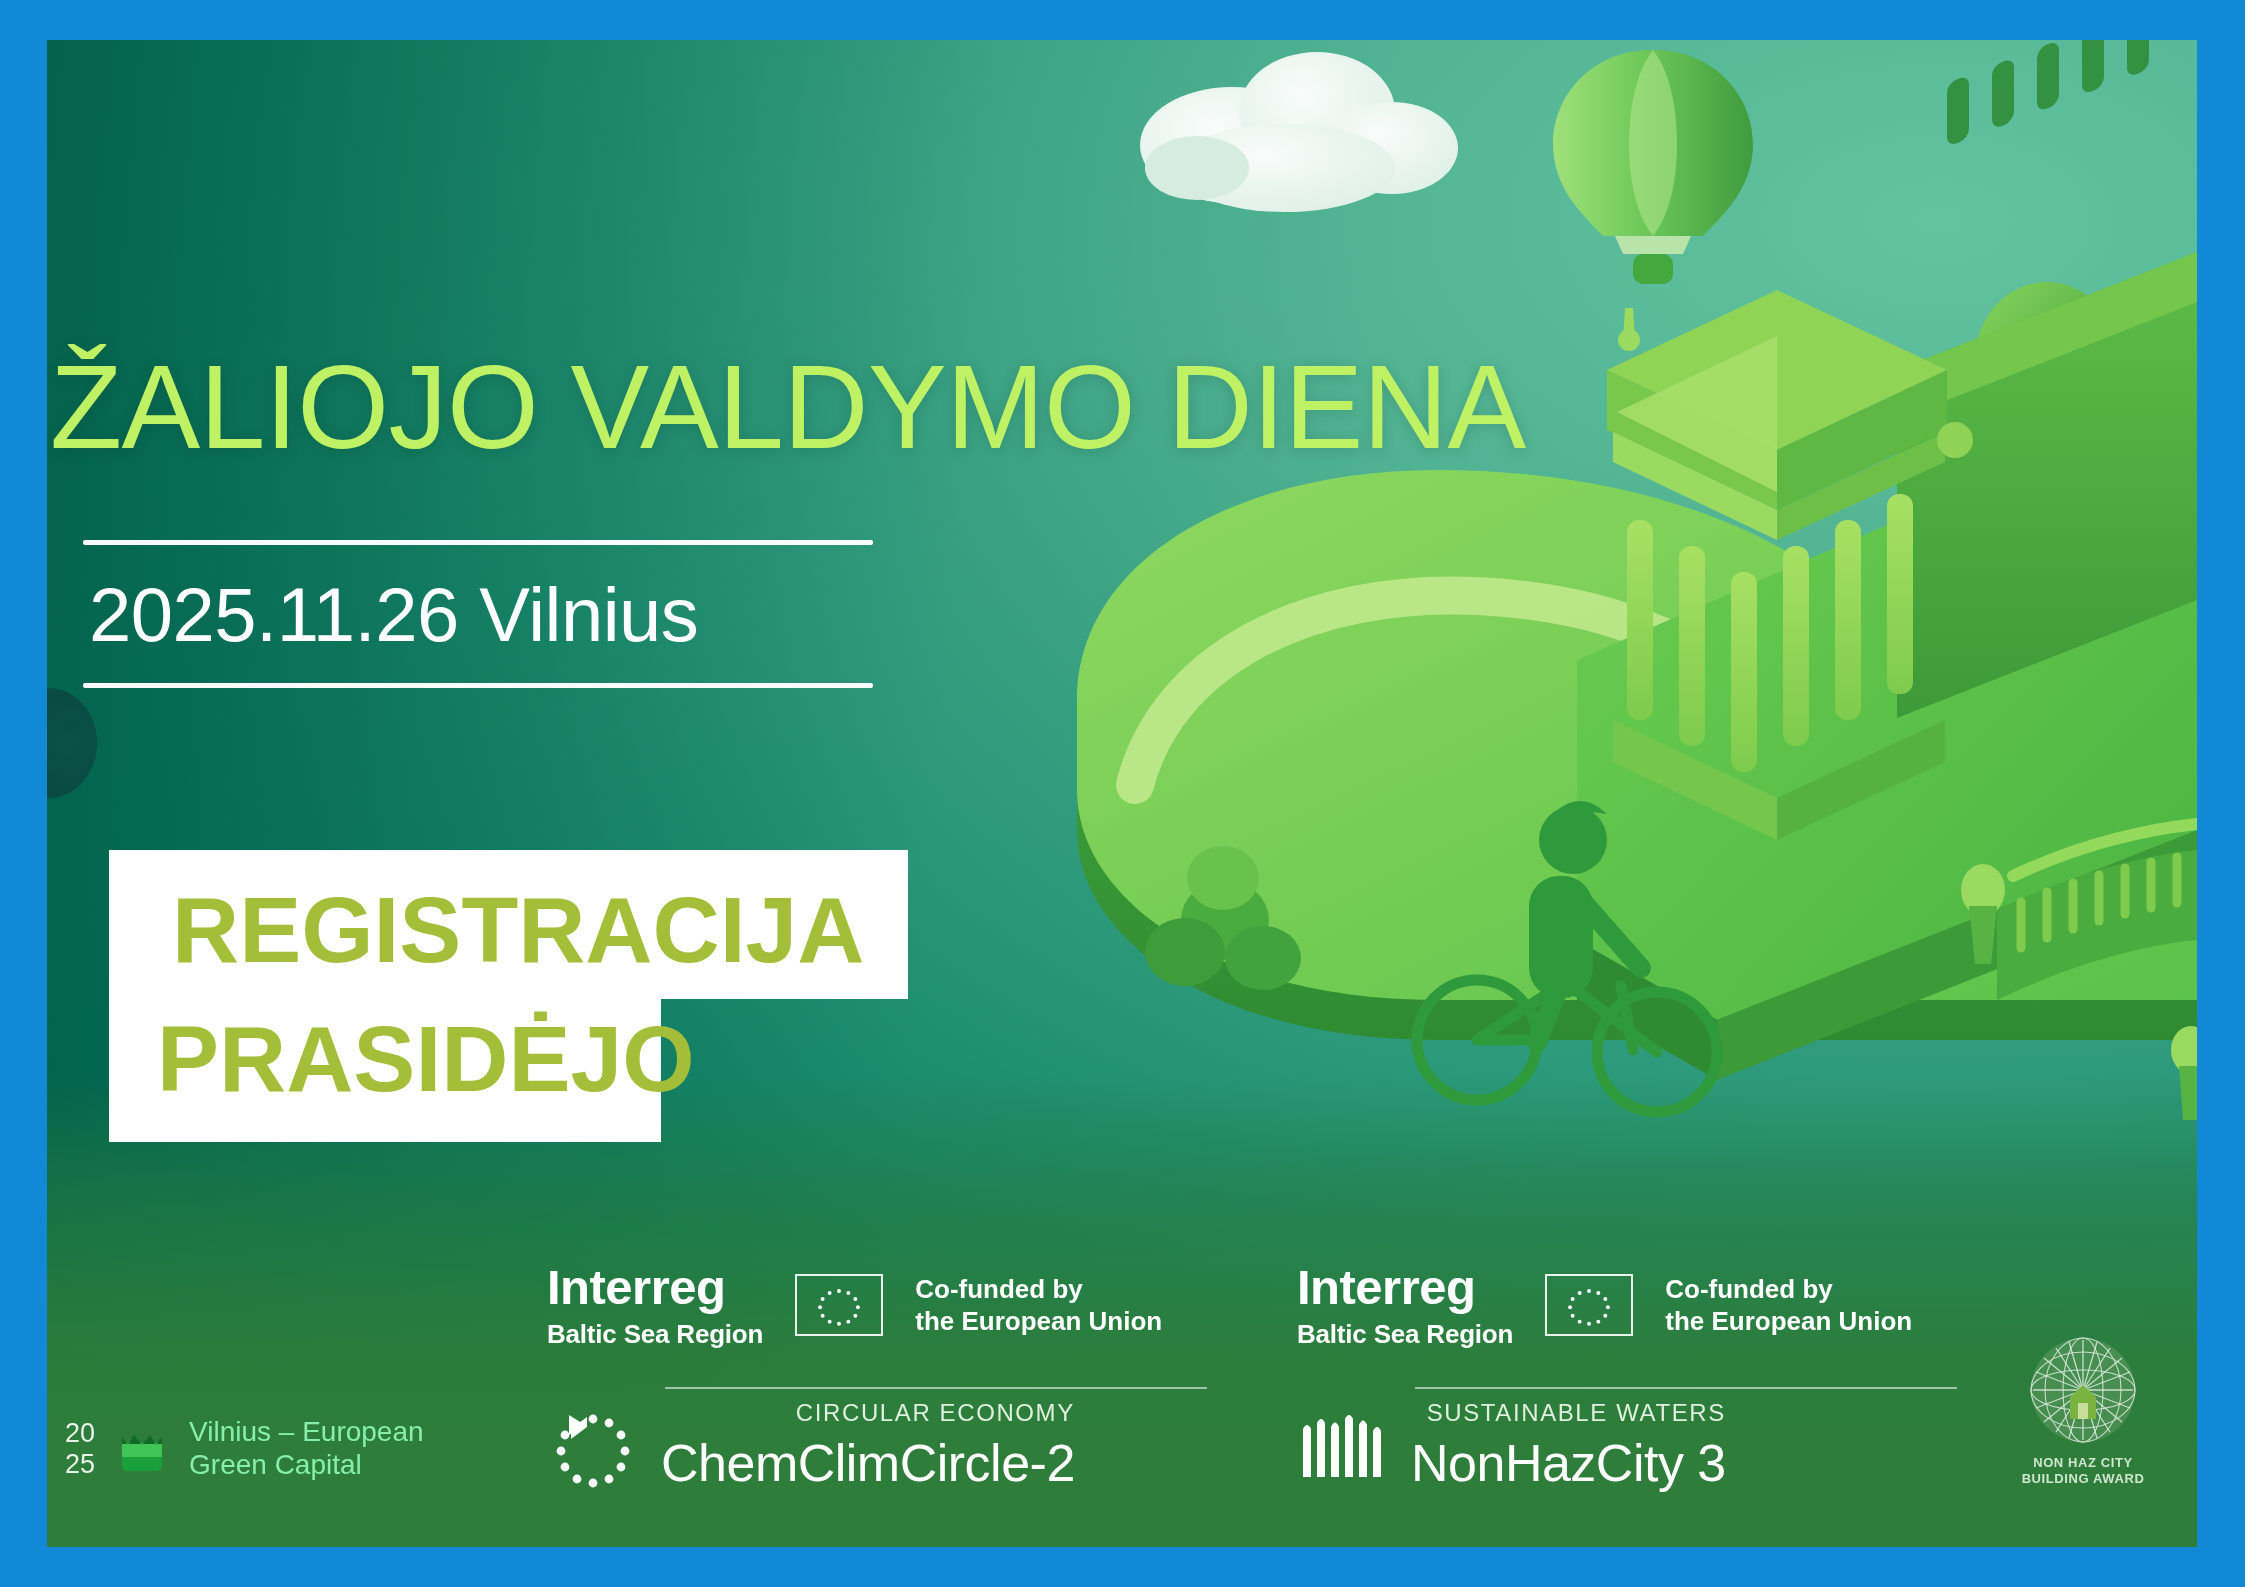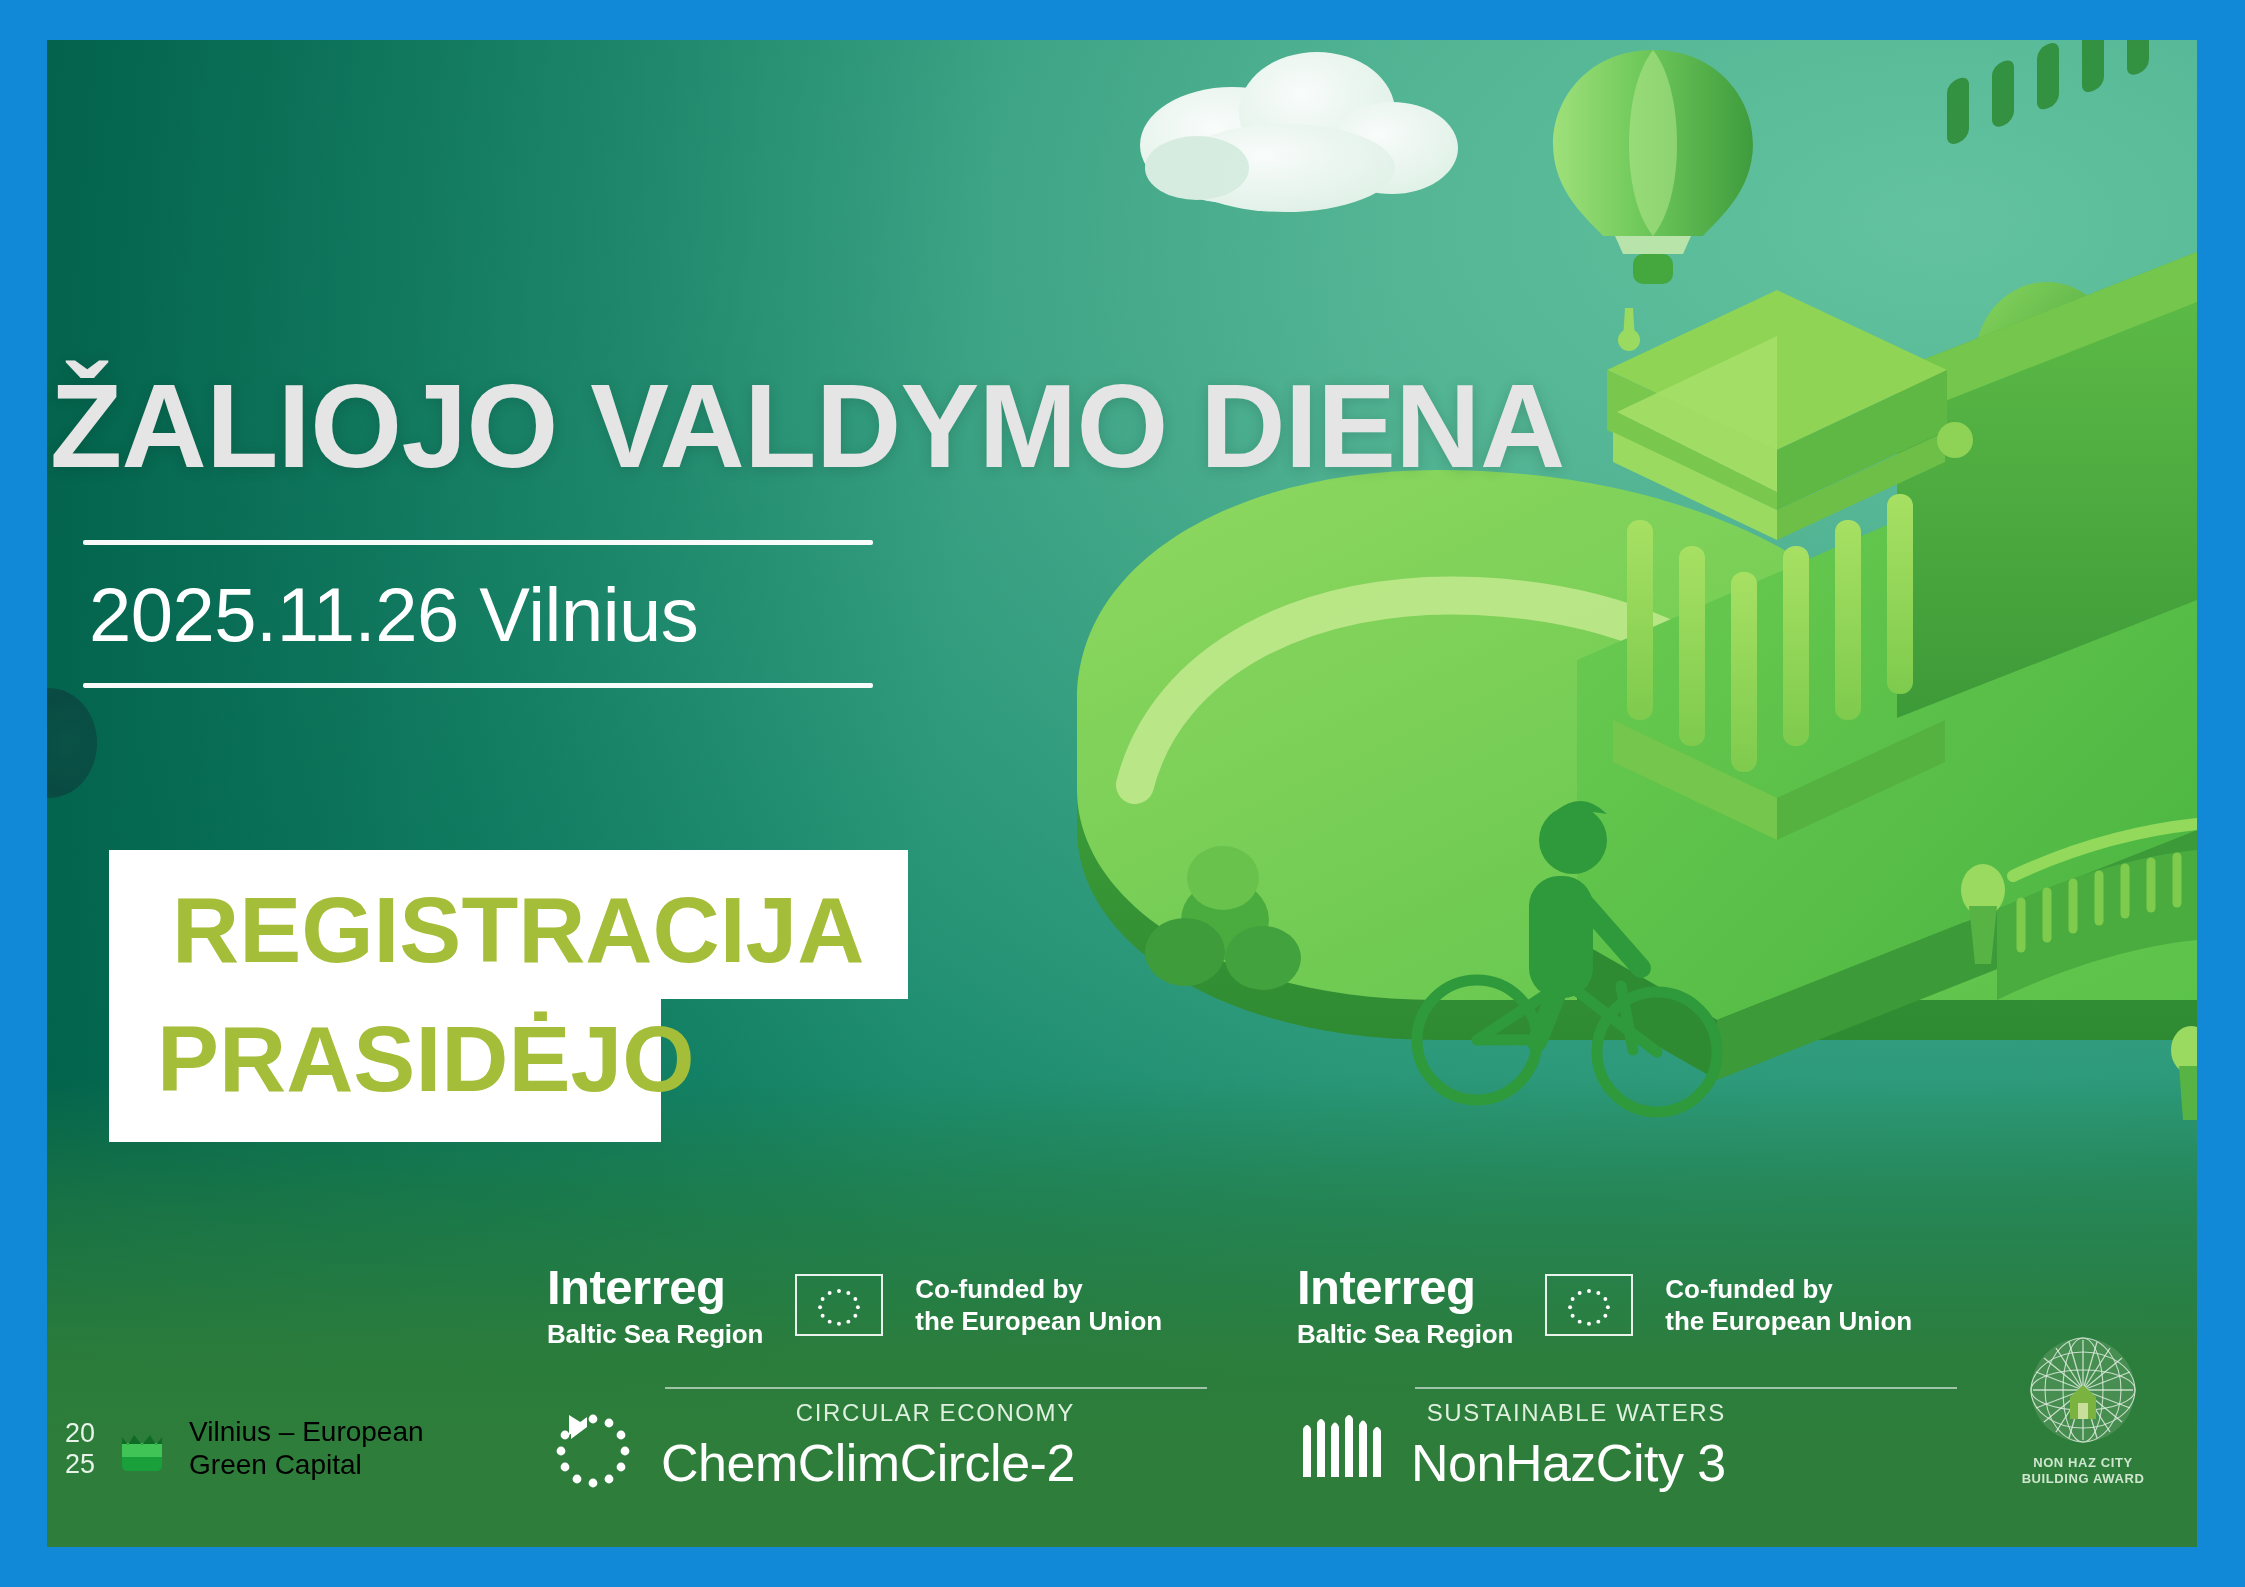--- a/index.html
+++ b/index.html
@@ -72,26 +72,26 @@
     width: 1180px;
     height: 1180px;
     pointer-events: none;
   }
   #illustration svg { width: 100%; height: 100%; display: block; }
 
   
   #headline {
     position: absolute;
     left: 3px;
-    top: 327px;
+    top: 308px;
     width: 1720px;
-    color: #e5e5e5;
+    color: #bef264;
     font-size: 118px;
     line-height: 1.0;
-    font-weight: 700;
+    font-weight: 400;
     letter-spacing: -0.5px;
     white-space: nowrap;
     text-shadow: 0 2px 14px rgba(0,40,30,.18);
   }
 
   #date-block {
     position: absolute;
     left: 36px;
     top: 500px;
     width: 790px;
@@ -150,21 +150,21 @@
   }
   #vilnius-year {
     color: #e7f3e8;
     font-size: 27px;
     line-height: 1.12;
     font-weight: 400;
     text-align: left;
   }
   #vilnius-mark { width: 56px; height: 56px; }
   #vilnius-text {
-    color: #000000;
+    color: #86efac;
     font-size: 28px;
     line-height: 1.16;
     font-weight: 400;
     white-space: nowrap;
   }
 
   
   .project-col {
     position: absolute;
     bottom: 30px;

